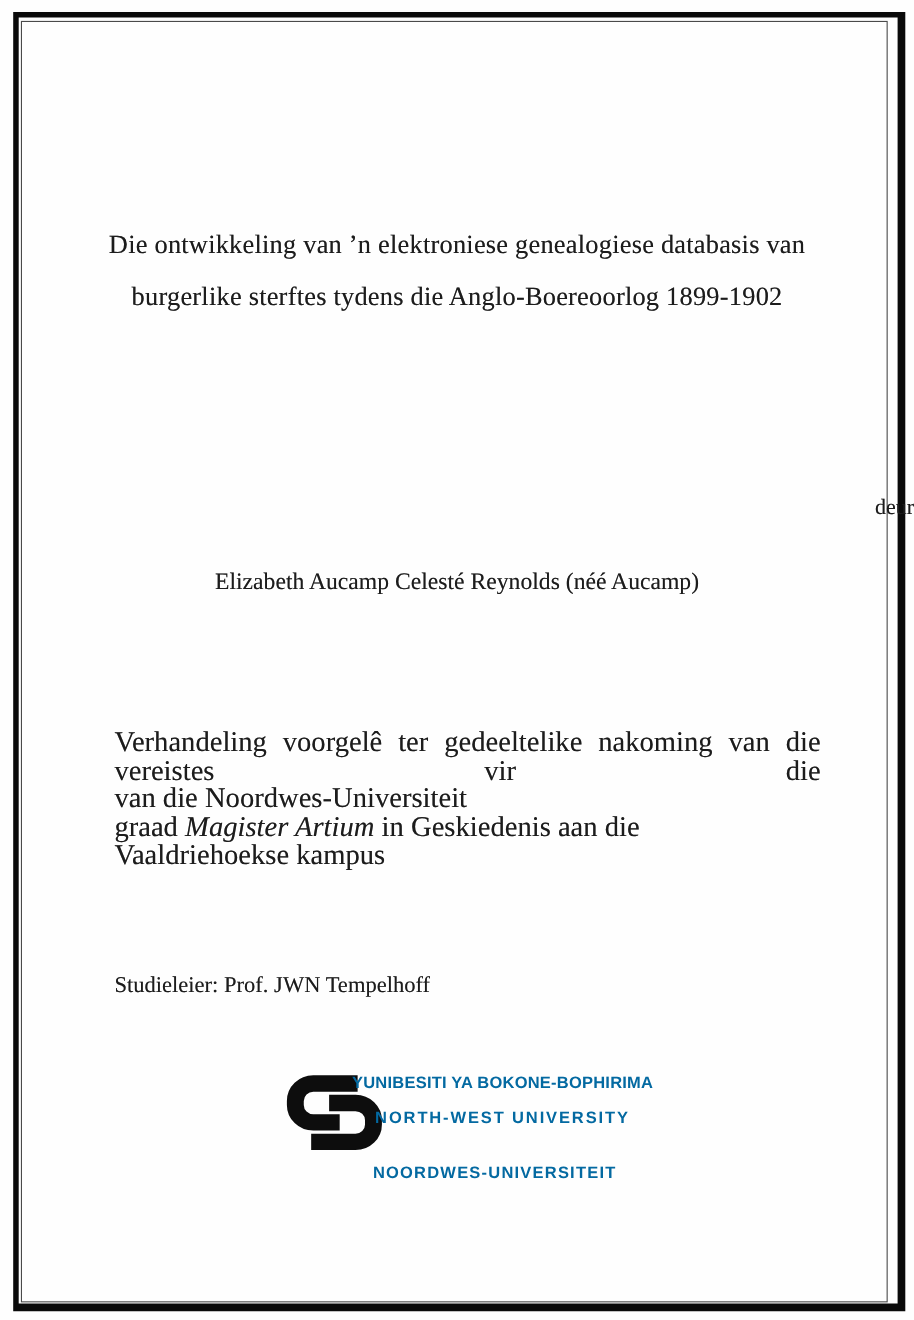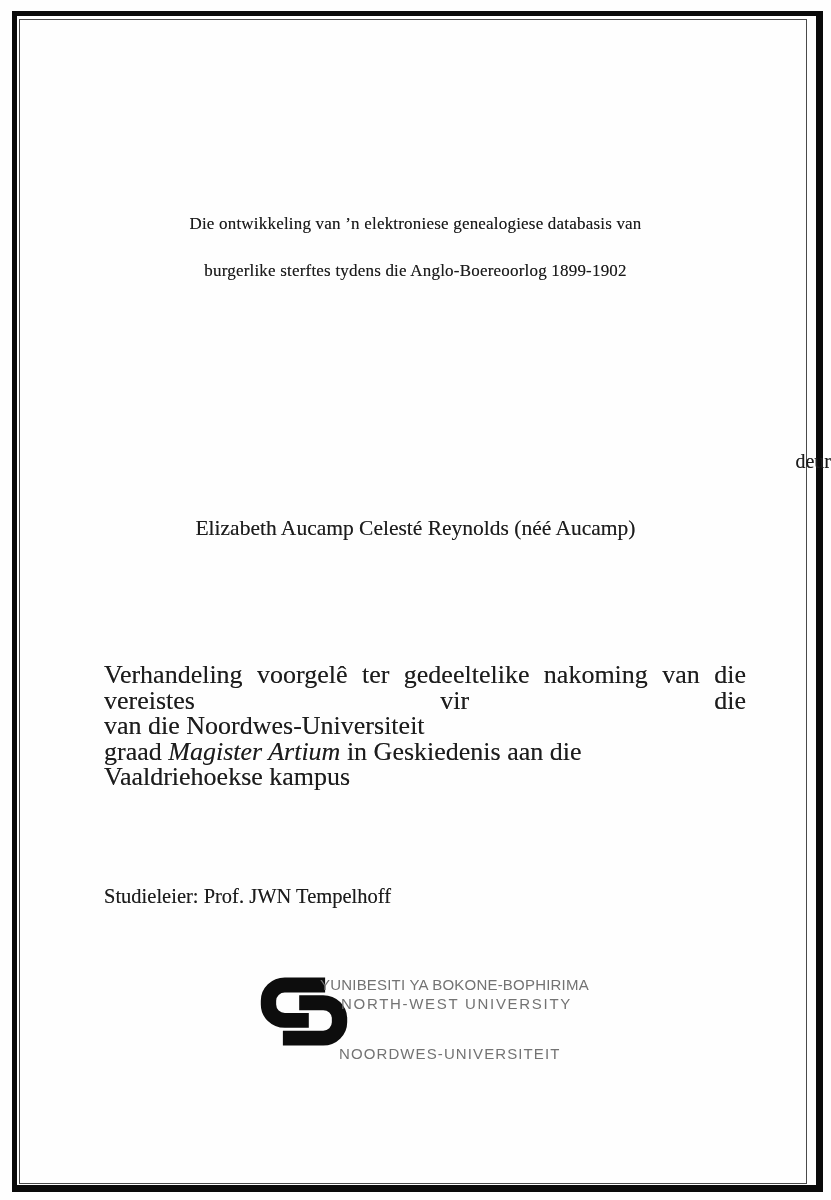--- a/index.html
+++ b/index.html
@@ -25,21 +25,21 @@
     position: absolute;
     left: 19px; top: 19px; right: 24px; bottom: 16px;
     border: 1px solid #4a4a4a;
     pointer-events: none;
   }
 
   .title-block {
     position: absolute;
     top: 200px; left: 70px; right: 70px;
     text-align: center;
-    font-size: 17px;
+    font-size: 24px;
     line-height: 47px;
     letter-spacing: 0.2px;
     text-shadow: 0 0 0.5px rgba(20,20,20,0.55);
   }
 
   .byline {
     position: absolute;
     top: 434px; left: 0; right: 0;
     text-align: right;
     font-size: 20px;
@@ -82,28 +82,28 @@
     width: 340px; height: 90px;
   }
   .logo-mark {
     position: absolute;
     left: 0; top: 2px;
   }
   .logo-text {
     position: absolute;
     left: 64px; top: 7px;
     font-family: "Liberation Sans", sans-serif;
-    font-weight: 400;
+    font-weight: 700;
     font-size: 15px;
     line-height: 18.5px;
-    color: #737373;
+    color: #0369a1;
     white-space: nowrap;
   }
   .logo-text .l1 { letter-spacing: 0.2px; }
-  .logo-text .l2 { margin-left: 21px; letter-spacing: 1.7px; }
+  .logo-text .l2 { margin-left: 21px; letter-spacing: 1.7px; margin-top: 13px; }
   .logo-text .l3 { margin-left: 19px; letter-spacing: 1.1px; margin-top: 32px; }
 </style>
 </head>
 <body>
 
 <div class="page">
 
   <div class="frame-outer"></div>
   <div class="frame-inner"></div>
 

